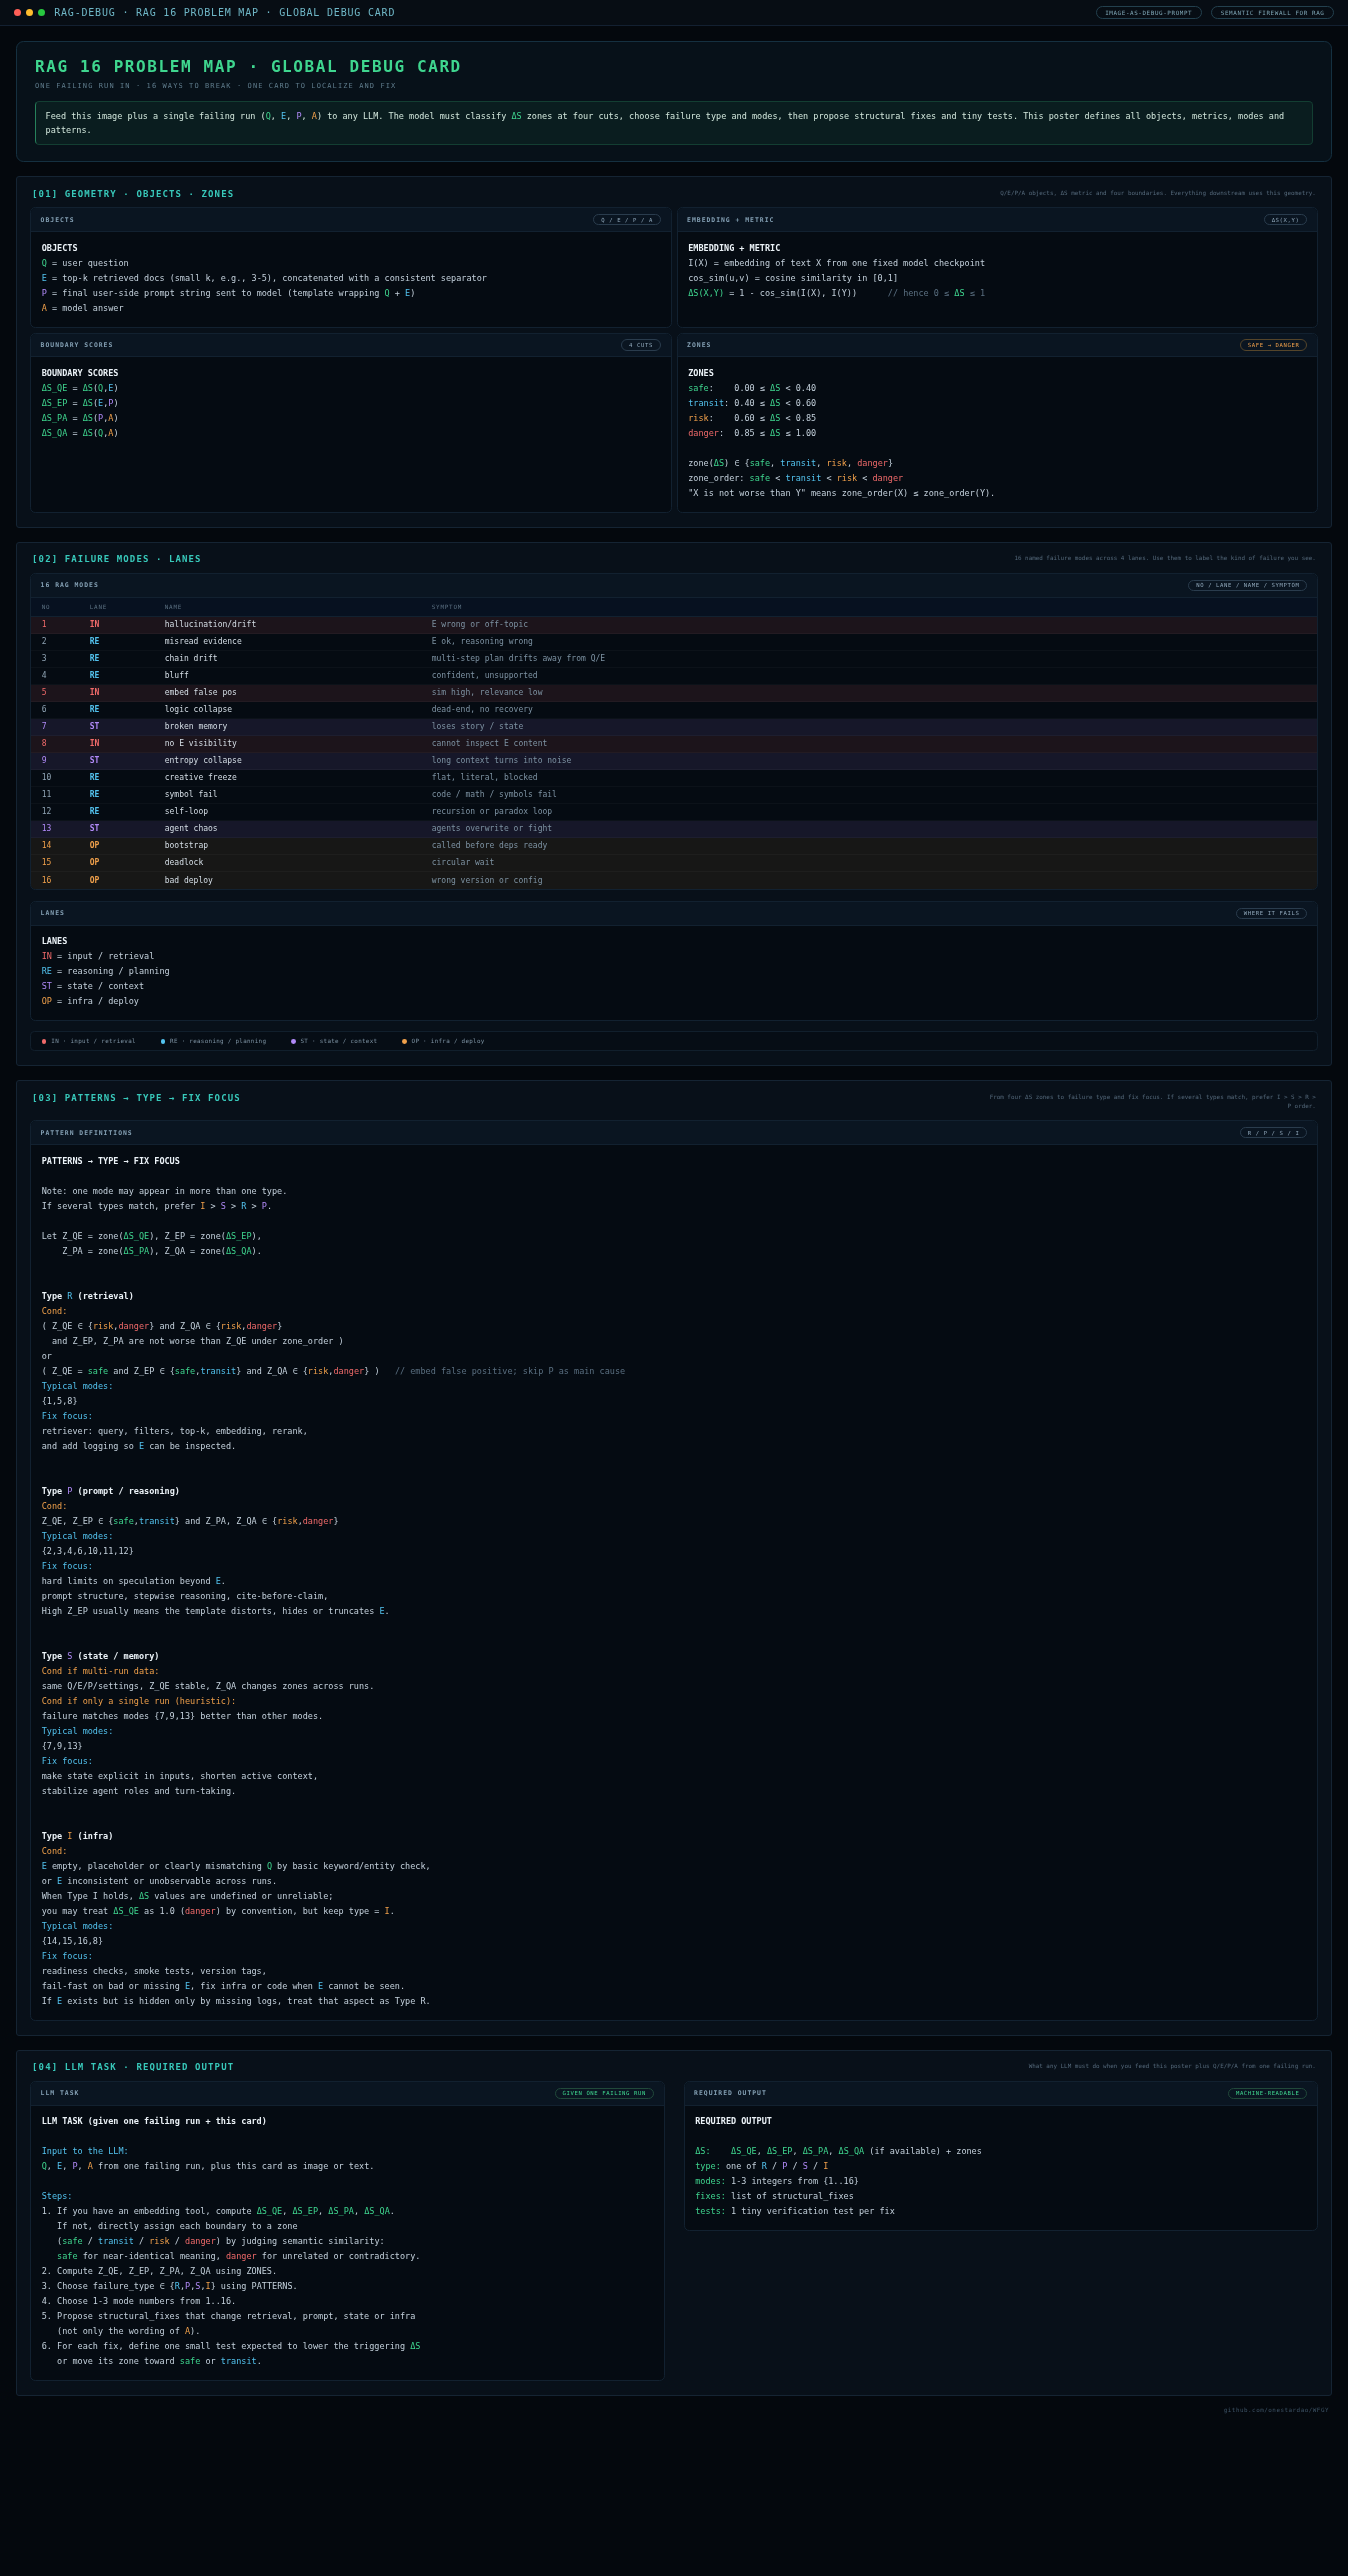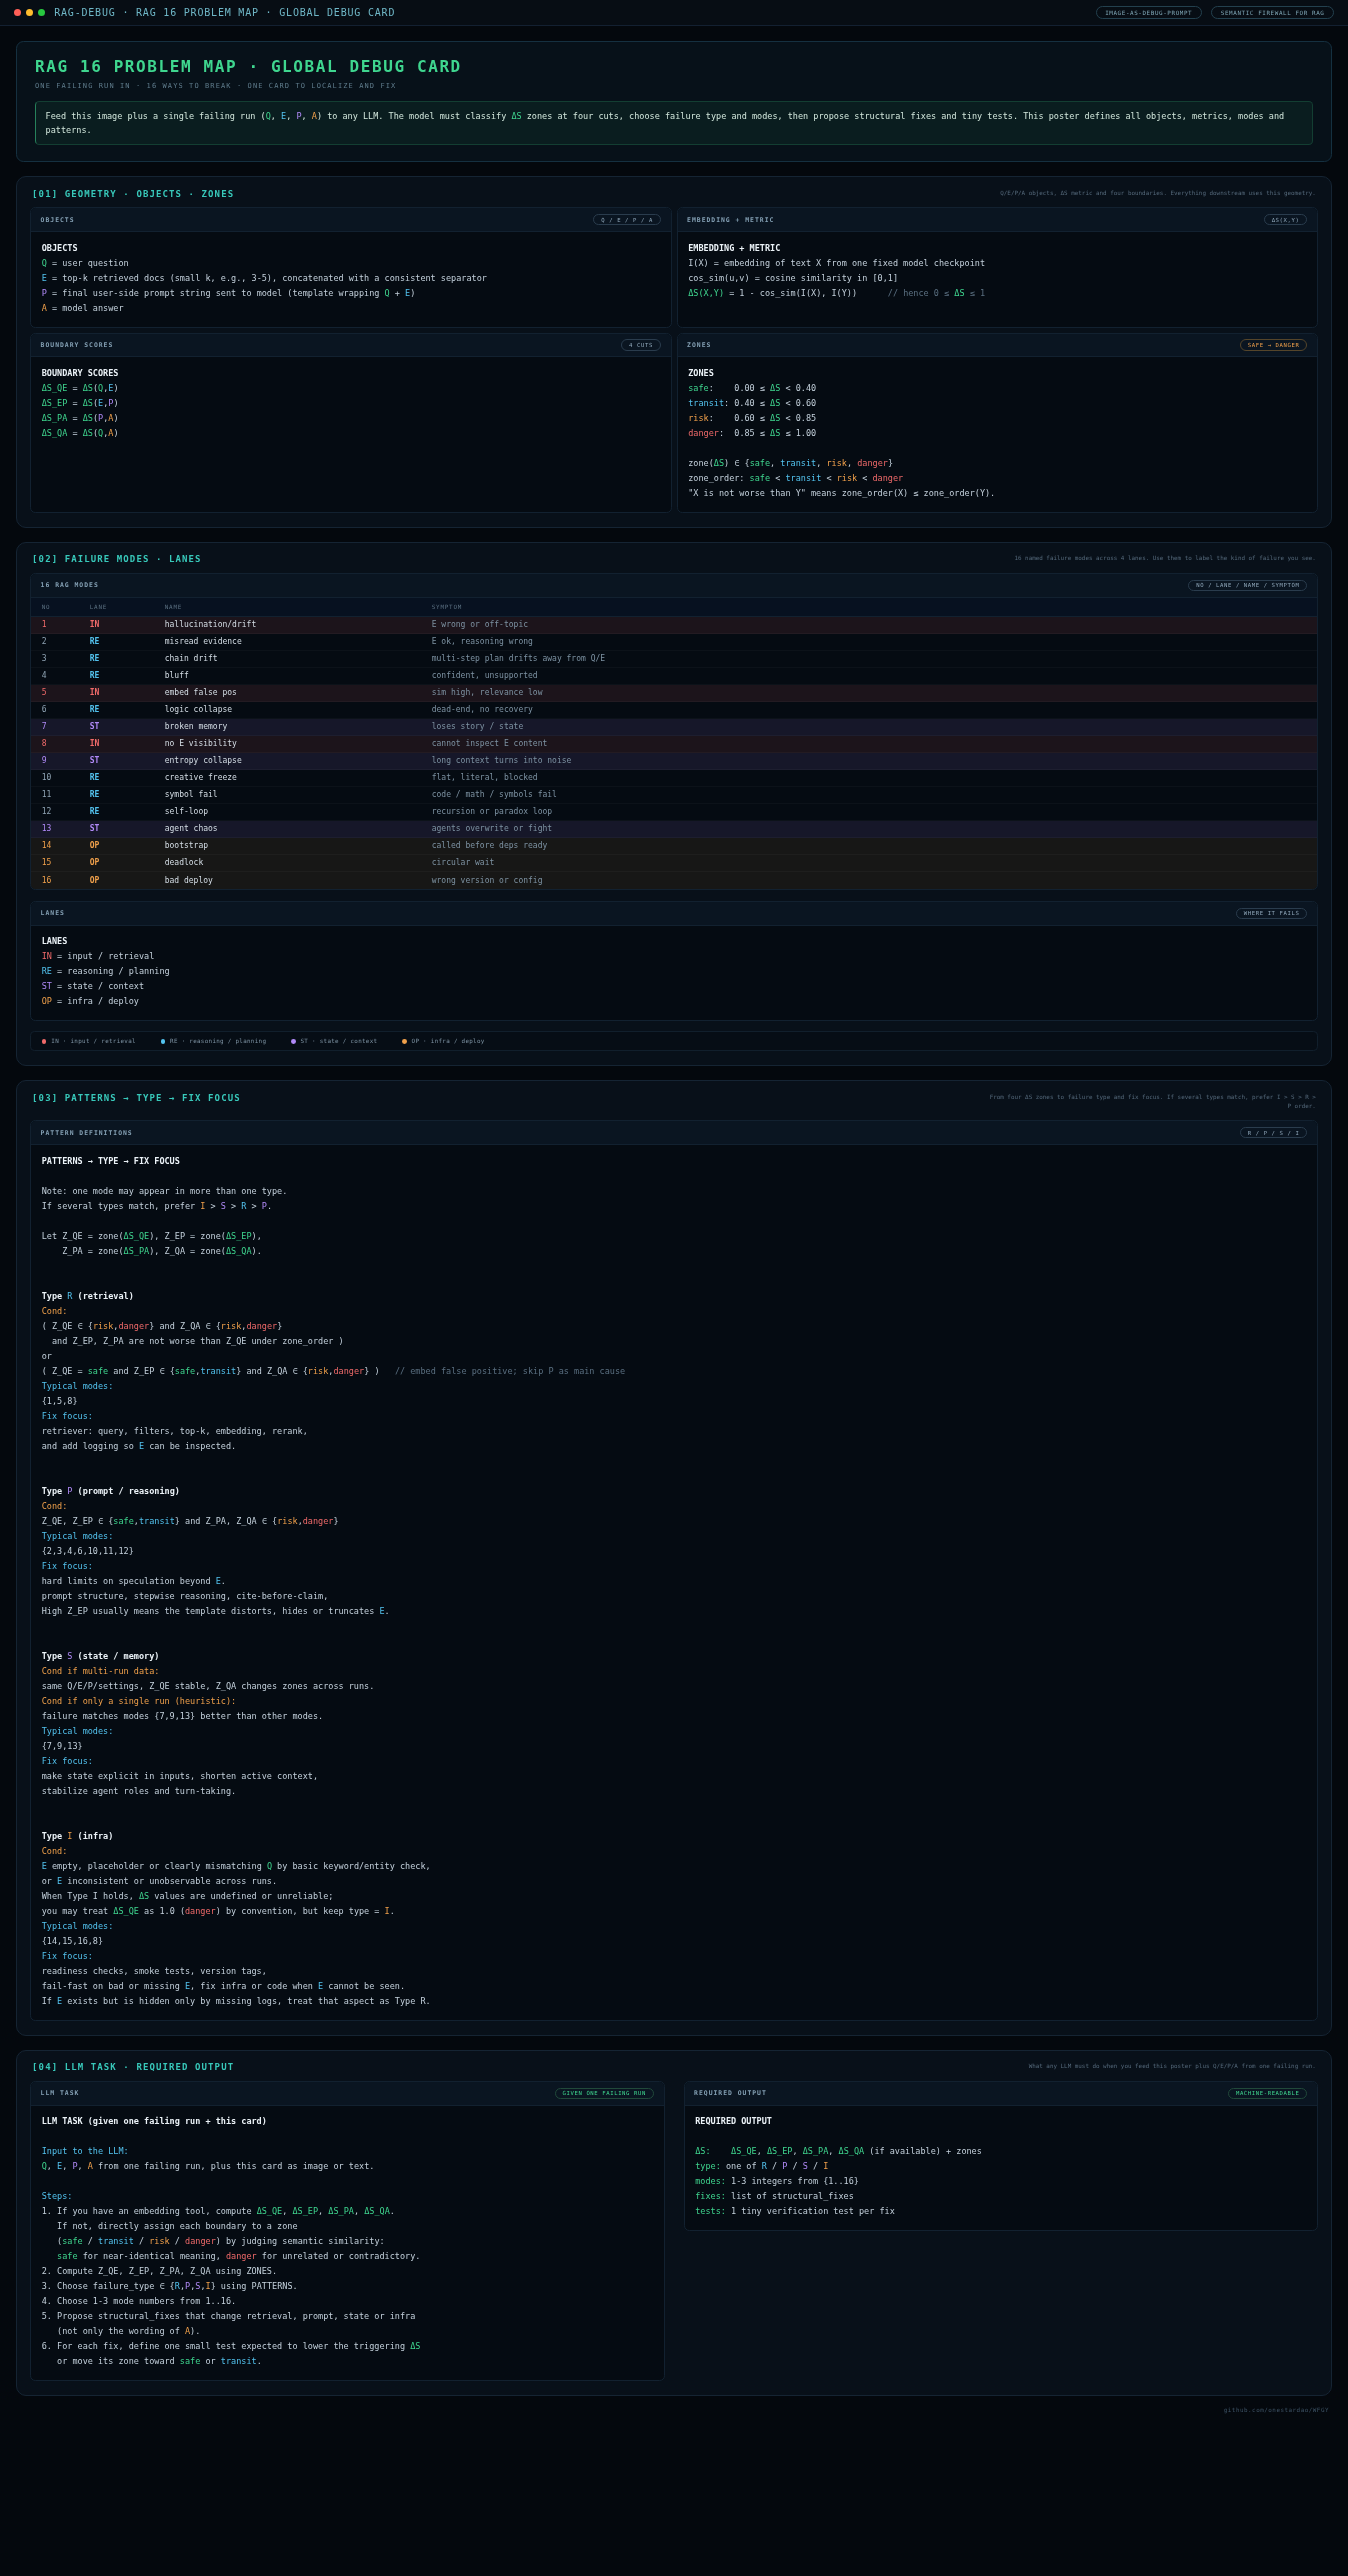--- a/index.html
+++ b/index.html
@@ -21,21 +21,21 @@
           font-size: 5.9px; letter-spacing: 0.6px; white-space: nowrap; }
   
   .wrap { padding: 15px 16px 6.4px; display: flex; flex-direction: column; gap: 14px; }
   .hero { background: #071119; border: 0.5px solid #153040; border-radius: 7.5px; padding: 15px 18px 16px; }
   .hero-title { color: #3fd68f; font-size: 16px; letter-spacing: 1.6px; font-weight: bold; }
   .hero-sub { margin-top: 6.4px; color: #5f7c8c; font-size: 7px; letter-spacing: 1.1px; }
   .hero-intro { margin-top: 10.7px; background: rgba(63,214,143,0.06); border: 0.5px solid rgba(63,214,143,0.18);
                 border-left: 1.6px solid rgba(63,214,143,0.55); border-radius: 4.3px; padding: 7px 9.6px;
                 color: #d2e7dc; font-size: 8.5px; }
   .hero-intro .cl { white-space: normal; line-height: 14px; min-height: 0; font-size: 8.5px; }
-  .section { background: #081019; border: 0.5px solid #152433; border-radius: 10px; padding: 10.7px 13px 14px; }
+  .section { background: #081019; border: 0.5px solid #152433; border-radius: 3px; padding: 10.7px 13px 14px; }
   .section-head { display: flex; justify-content: space-between; align-items: flex-start; padding: 1.1px 2.1px 8.5px; }
   .section-title { color: #38c8ba; font-size: 9px; letter-spacing: 1.1px; font-weight: bold; }
   .section-note { color: #54687a; font-size: 5.9px; line-height: 1.6; text-align: right; max-width: 331px; }
   
   .panel { background: #050b12; border: 0.5px solid #122130; border-radius: 5.3px; overflow: hidden;
            display: flex; flex-direction: column; }
   .panel-head { display: flex; justify-content: space-between; align-items: center; padding: 5.9px 9.6px;
                 background: #0a1521; border-bottom: 0.5px solid #122130; }
   .panel-title { font-size: 6.4px; letter-spacing: 1px; color: #84a0b4; font-weight: bold; }
   .badge { border: 0.5px solid #2a3c4d; border-radius: 534px; padding: 1.6px 7px; font-size: 5.6px;

